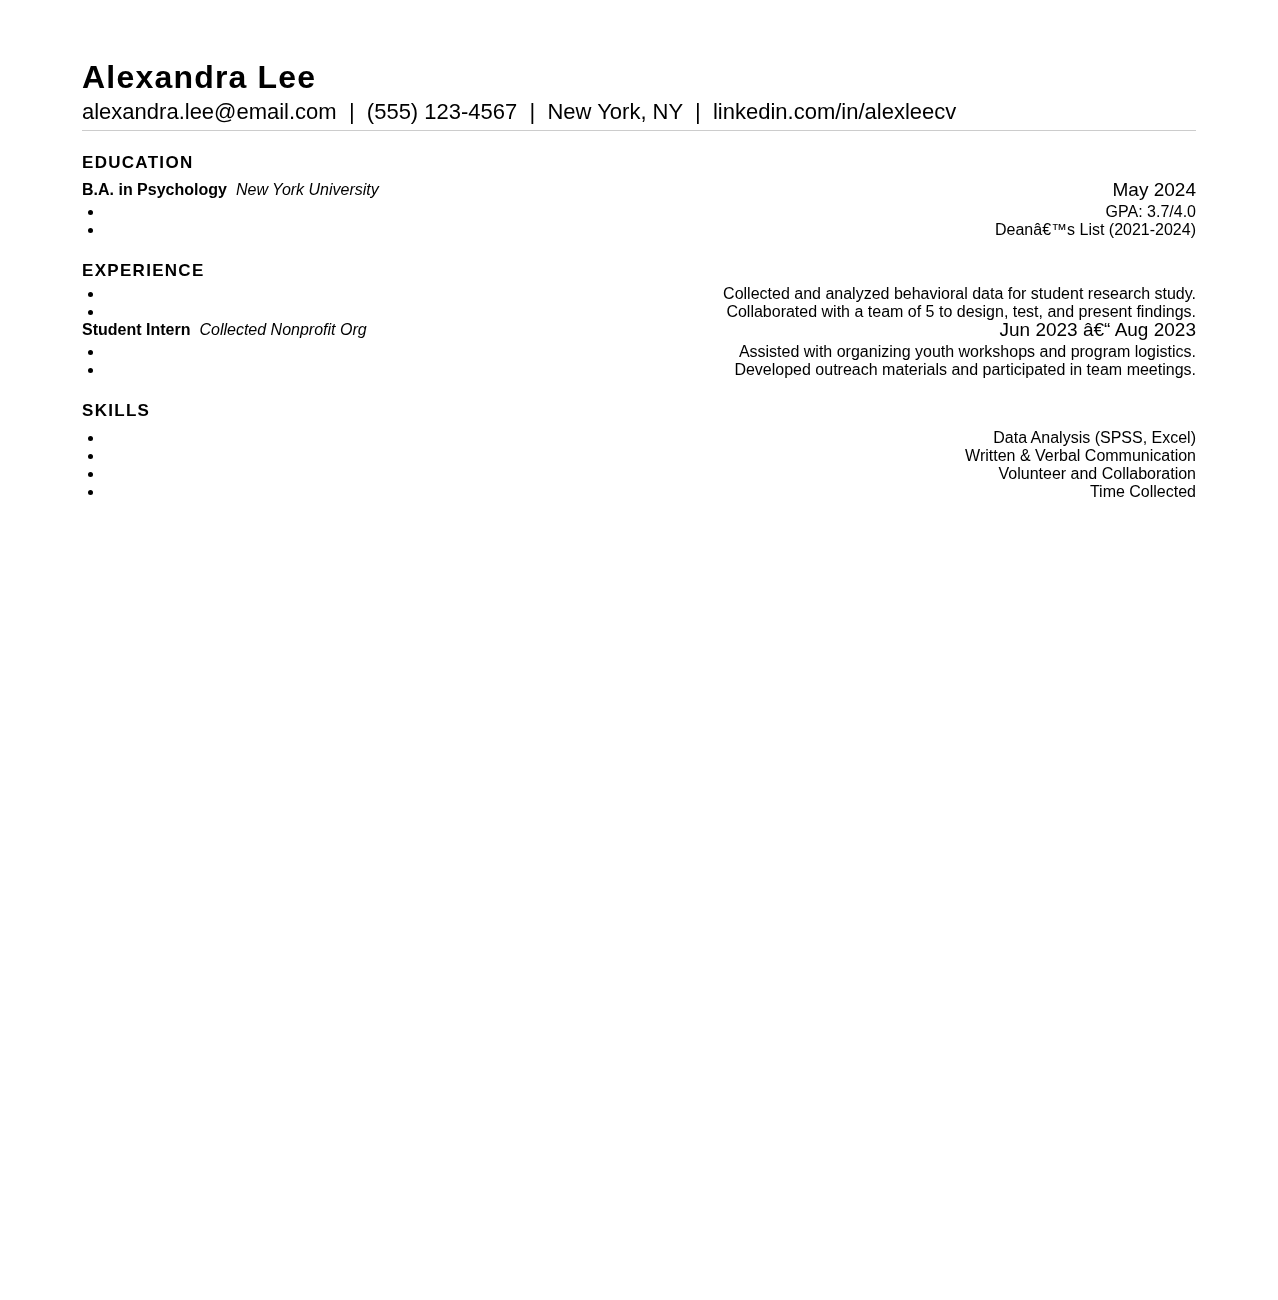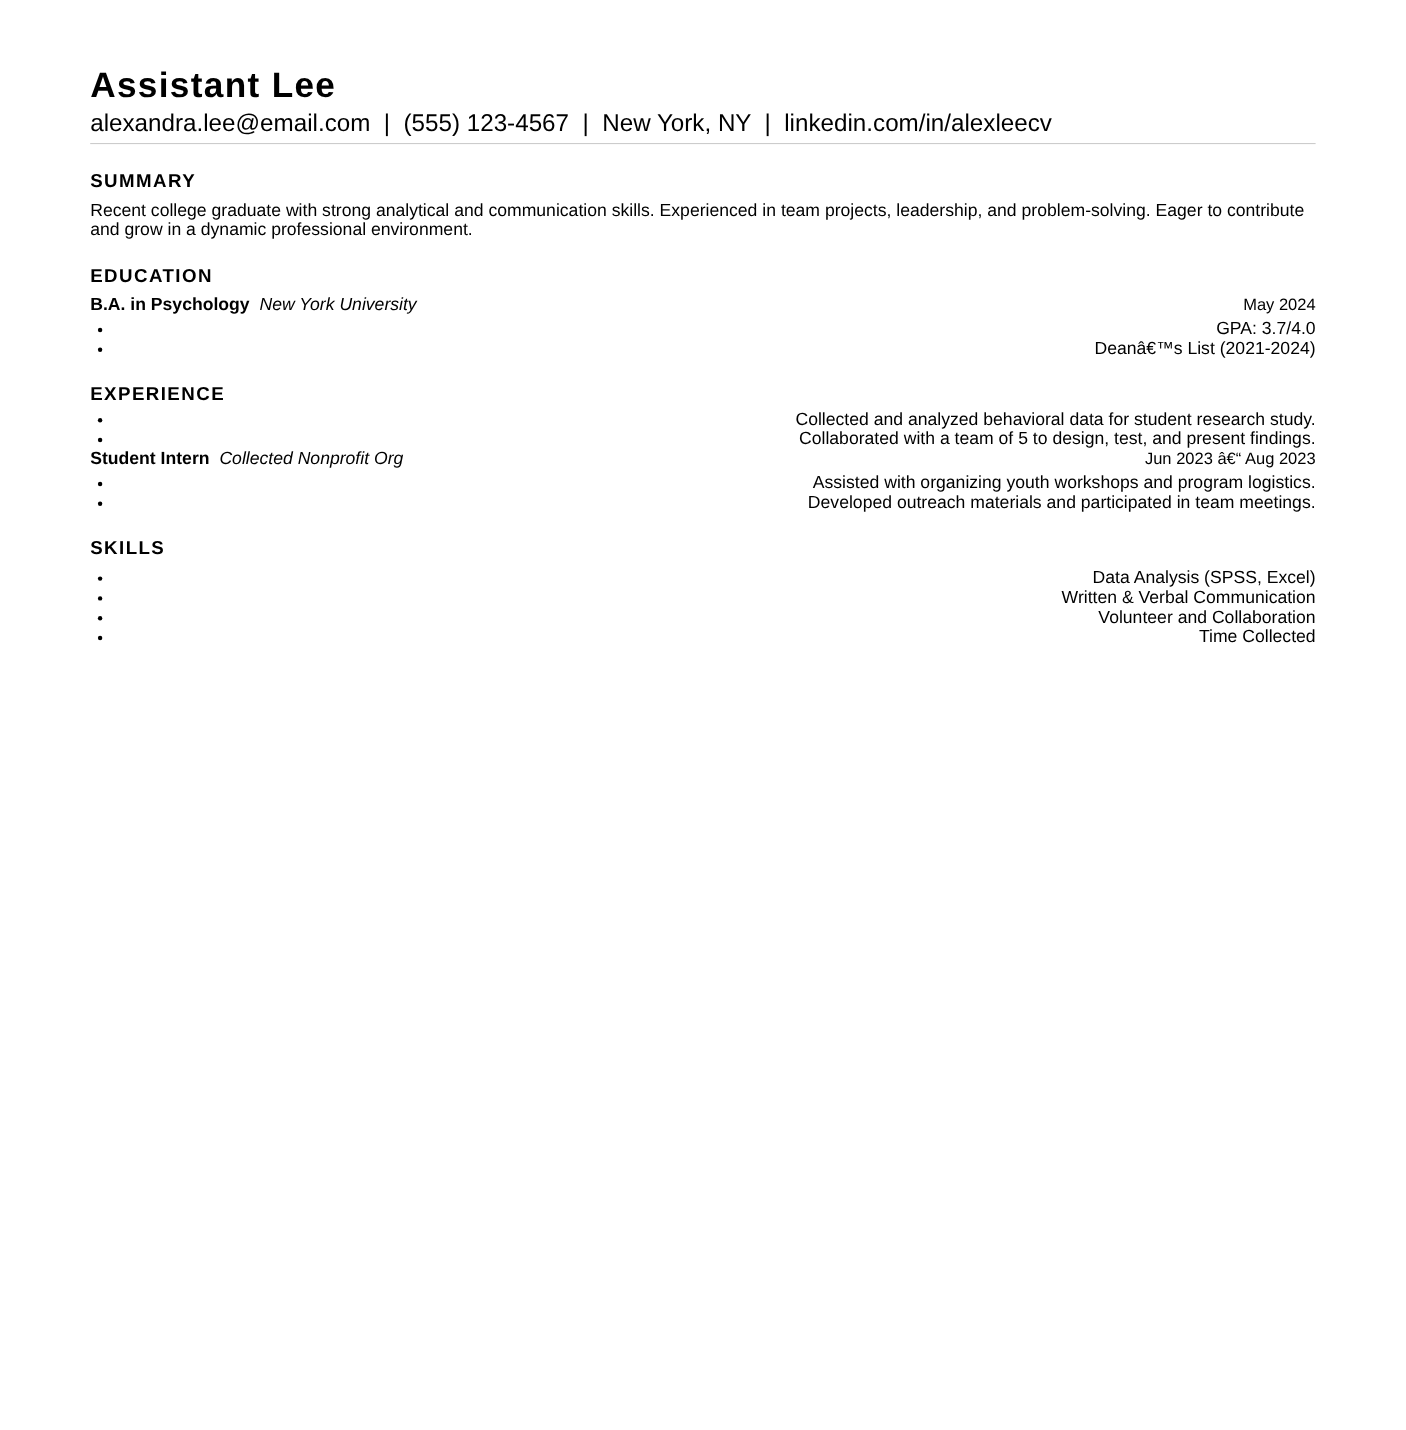--- a/index.html
+++ b/index.html
@@ -13,38 +13,34 @@
   .contact { font-size: 22px; line-height: 18px; margin-top: 7px; white-space: pre; }
   .rule { height: 0; border-top: 1px solid #cccccc; margin-top: 9px; }
   .section-title { font-size: 17px; font-weight: bold; letter-spacing: 1.3px; line-height: 20px; margin: 0; }
   .section { margin-top: 22px; }
   .section.first { margin-top: 24px; }
   .para { font-size: 16px; line-height: 18px; margin-top: 8px; }
   .entry-head { display: flex; justify-content: space-between; font-size: 16px; line-height: 18px; }
   .entry-head.first { margin-top: 8px; }
   .role { font-weight: bold; }
   .org { font-style: italic; margin-left: 9px; }
-  .date { font-size: 15px; }
+  .date { font-size: 19px; }
   ul { margin: 4px 0 0 0; padding-left: 22px; font-size: 16px; line-height: 18px; text-align: right; }
   ul.list-top { margin-top: 8px; }
   li { padding-left: 0; }
 </style>
 </head>
 <body>
 
 <div class="page">
 
-  <h1 class="name">Assistant Lee</h1>
+  <h1 class="name">Alexandra Lee</h1>
   <div class="contact">alexandra.lee@email.com  |  (555) 123-4567  |  New York, NY  |  linkedin.com/in/alexleecv</div>
   <div class="rule"></div>
 
-  <div class="section first">
-    <h2 class="section-title">SUMMARY</h2>
-    <div class="para">Recent college graduate with strong analytical and communication skills. Experienced in team projects, leadership, and problem-solving. Eager to contribute and grow in a dynamic professional environment.</div>
-  </div>
 
   <div class="section">
     <h2 class="section-title">EDUCATION</h2>
     <div class="entry-head first">
       <div>
         <span class="role">B.A. in Psychology</span><span class="org">New York University</span>
       </div>
       <span class="date">May 2024</span>
     </div>
     <ul>

